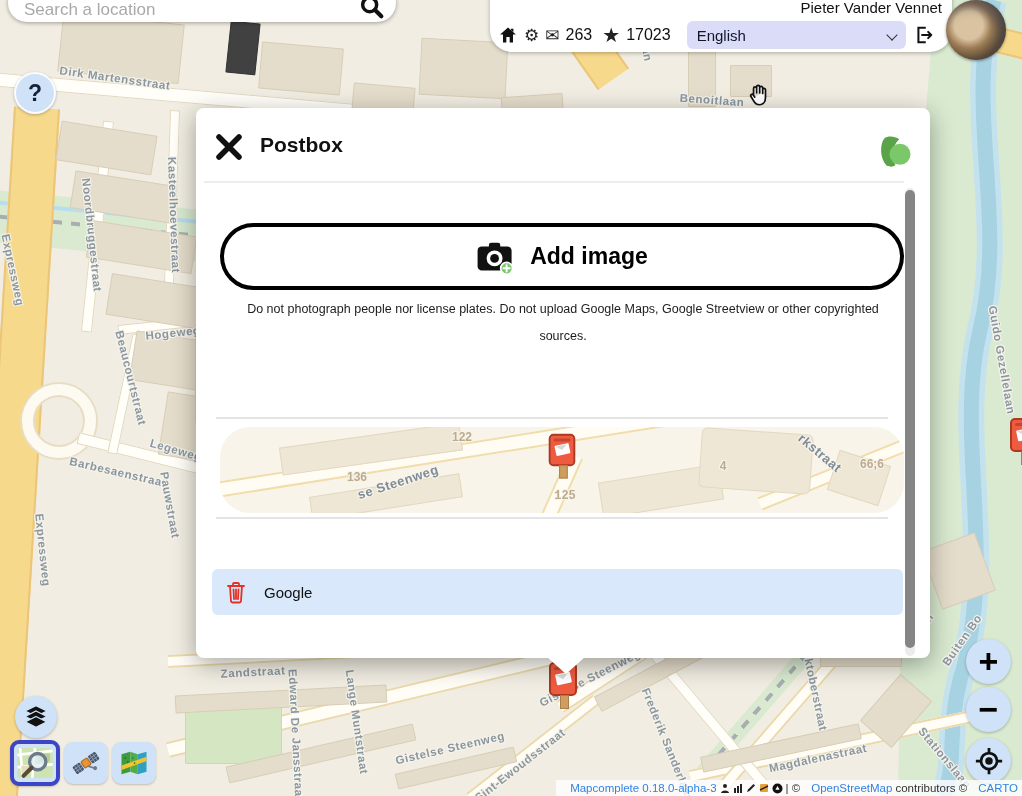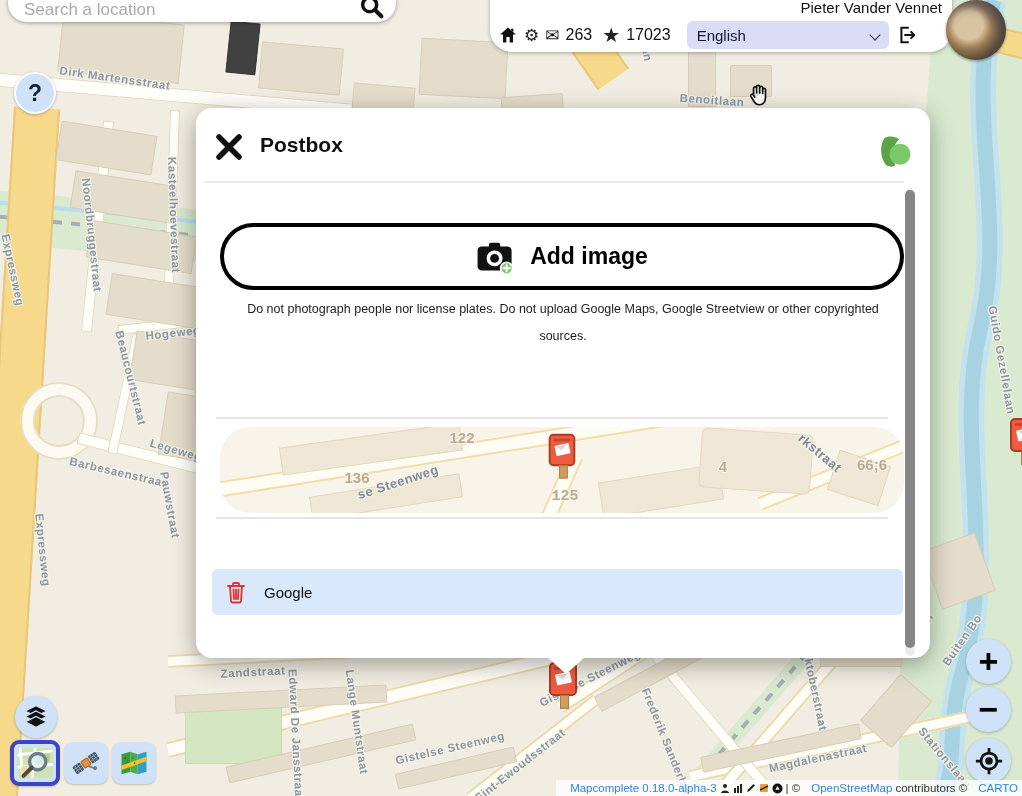--- a/index.html
+++ b/index.html
@@ -55,36 +55,36 @@
   #searchbar .mag{position:absolute;right:10px;bottom:1px;}
 
   #userbar{position:absolute;left:490px;top:-26px;width:462px;height:78px;background:#fff;border-radius:22px;
     box-shadow:0 1px 4px rgba(0,0,0,.3);}
   #username{position:absolute;right:80px;top:-1px;font-size:15px;color:#111;white-space:nowrap;}
   #userrow{position:absolute;left:498px;top:20px;height:30px;display:flex;align-items:center;gap:6px;}
   .cnt{font-size:16px;color:#111;margin-right:4px;}
   .glyph{font-size:17px;color:#222;line-height:1;}
   .langwrap{position:relative;display:inline-block;margin-left:6px;}
   select.lang{appearance:none;-webkit-appearance:none;border:none;background:#dbdcf8;border-radius:6px;
-    width:202px;height:28px;font-family:"Liberation Sans",sans-serif;font-size:15px;color:#101828;
+    width:219px;height:28px;font-family:"Liberation Sans",sans-serif;font-size:15px;color:#101828;
     padding:0 40px 0 10px;}
   .chev{position:absolute;right:10px;top:10px;width:7px;height:7px;border-right:1.6px solid #333;
     border-bottom:1.6px solid #333;transform:rotate(45deg);pointer-events:none;}
   #avatar{position:absolute;left:946px;top:0px;width:60px;height:60px;border-radius:50%;
     background:radial-gradient(circle at 38% 42%, #d9c3a0 0 28%, #9c7c55 45%, #5b4a38 68%, #3c3a3e 100%);
     box-shadow:0 1px 3px rgba(0,0,0,.4), inset -6px 8px 10px rgba(70,70,80,.55);}
   #helpbtn{position:absolute;left:14px;top:72px;width:42px;height:42px;border-radius:50%;background:#cfe2f8;
     border:2px solid rgba(255,255,255,.9);box-sizing:border-box;display:flex;align-items:center;justify-content:center;
     font-size:23px;font-weight:bold;color:#13233a;box-shadow:0 1px 3px rgba(0,0,0,.25);}
 
   
   #handcur{position:absolute;left:746px;top:82px;}
 
   
-  #popup{position:absolute;left:196px;top:108px;width:734px;height:550px;background:#fff;border-radius:16px;
+  #popup{position:absolute;left:196px;top:108px;width:734px;height:550px;background:#fff;border-radius:8px;
     box-shadow:0 6px 24px rgba(0,0,0,.35);}
   #popup .tail{position:absolute;left:351px;top:549px;width:0;height:0;border-left:19px solid transparent;
     border-right:19px solid transparent;border-top:17px solid #fff;}
   #pop-close{position:absolute;left:18px;top:24px;width:30px;height:30px;cursor:pointer;}
   #pop-title{position:absolute;left:64px;top:25px;font-size:21px;font-weight:bold;color:#111;}
   #pop-logo{position:absolute;left:680px;top:26px;width:36px;height:36px;}
   .hdr-divider{position:absolute;left:8px;top:73px;width:700px;height:2px;background:#ececec;}
   .divider{position:absolute;left:20px;width:672px;height:1.5px;background:#e4e4e4;}
 
   #addimg{position:absolute;left:24px;top:115px;width:684px;height:67px;border:4px solid #000;border-radius:36px;
@@ -96,21 +96,21 @@
   #licrow .pfx{font-size:16.5px;color:#0c0c0c;margin-right:5px;}
   select.lic{appearance:none;-webkit-appearance:none;border:none;background:#dbdcf8;border-radius:6px;
     width:271px;height:29px;font-family:"Liberation Sans",sans-serif;font-size:15.5px;color:#101828;
     padding:0 26px 0 9px;}
 
   #minimap{position:absolute;left:24px;top:319px;width:684px;height:86px;border-radius:30px;overflow:hidden;
     background:#f8f4ea;}
   .mm-road{position:absolute;background:#fffdf3;border-top:2px solid #f1ddab;border-bottom:2px solid #f1ddab;
     transform-origin:left center;}
   .mm-bld{position:absolute;background:#efe7d5;border:1px solid #e3d8c0;}
-  .mm-label{position:absolute;white-space:nowrap;font-size:15px;color:#bcab8e;font-weight:bold;
+  .mm-label{position:absolute;white-space:nowrap;font-size:12px;color:#bcab8e;font-weight:bold;
     transform:translate(-50%,-50%) rotate(var(--r,0deg));
     text-shadow:-1px -1px 0 #f8f4ea,1px -1px 0 #f8f4ea,-1px 1px 0 #f8f4ea,1px 1px 0 #f8f4ea;}
   .mm-label.street{font-size:13px;color:#7f8c98;letter-spacing:.5px;}
   #minimap .postbox{left:328px;top:6px;transform:scale(.95);}
 
   #delrow{position:absolute;left:16px;top:461px;width:691px;height:46px;background:#d9e8fb;border-radius:6px;
     display:flex;align-items:center;cursor:pointer;}
   #delrow .lbl{font-size:15px;color:#111;margin-left:18px;}
   #delrow svg{margin-left:14px;}
 

